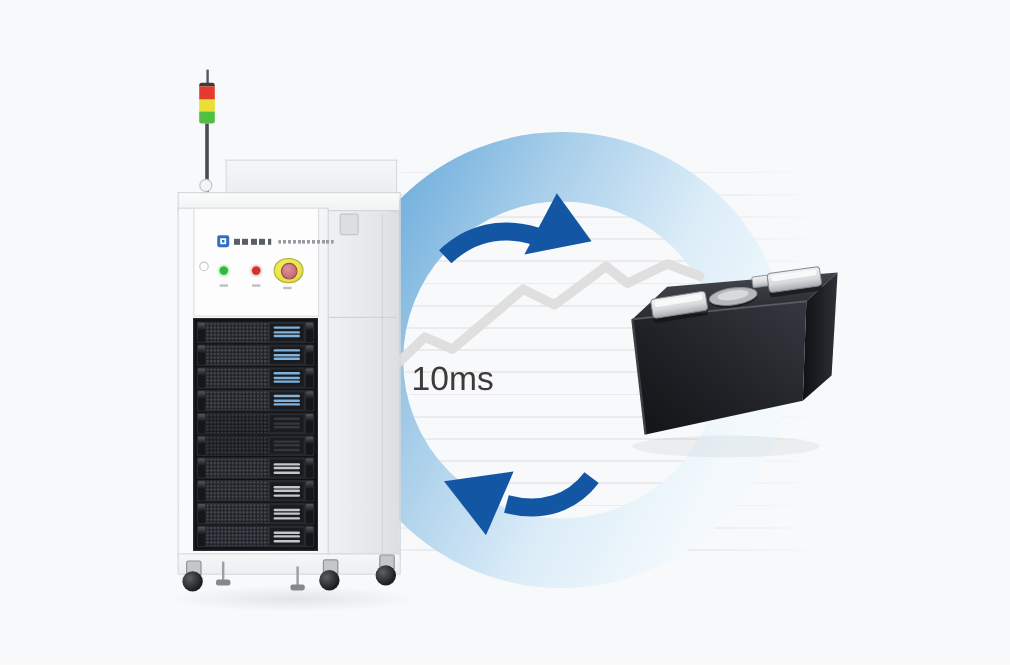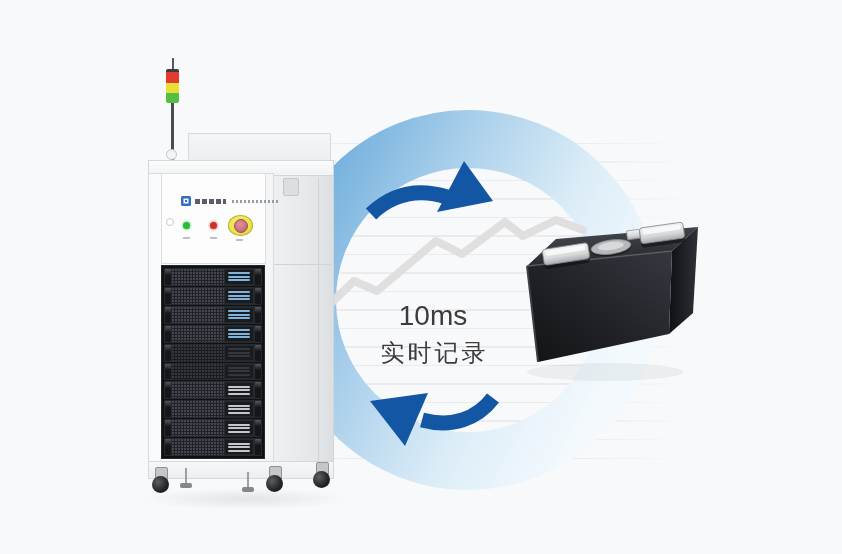--- a/index.html
+++ b/index.html
@@ -80,21 +80,21 @@
   .lampcap{position:absolute;left:166px;top:69px;width:13px;height:3px;background:#3a3c40;border-radius:2px 2px 0 0;}
   .lamp{position:absolute;left:166px;width:13px;}
   .lamp.red{top:72px;height:11px;background:var(--lamp-red,#e23c2e);}
   .lamp.yellow{top:83px;height:10px;background:var(--lamp-yellow,#e8df35);}
   .lamp.green{top:93px;height:10px;background:var(--lamp-green,#52bf44);border-radius:0 0 2px 2px;}
   .pole{position:absolute;left:171px;top:103px;width:2.5px;height:58px;background:#4a4c50;}
   .pole-ball{position:absolute;left:166px;top:149px;width:9px;height:9px;border-radius:50%;
     background:#f3f4f5;border:1px solid #c2c6c9;}
 
   
-  .center-text{position:absolute;left:343px;top:301px;width:180px;text-align:center;color:var(--text-dark,#3b3b3c);}
+  .center-text{position:absolute;left:343px;top:301px;width:180px;color:var(--text-dark,#3b3b3c);}
   .center-text .t1{font-size:28px;line-height:30px;}
   .center-text .t2{font-size:24px;line-height:28px;margin-top:8px;letter-spacing:3px;text-indent:3px;}
 </style>
 </head>
 <body>
 
 <div class="stage">
 
   <div class="ruled"></div>
 
@@ -326,15 +326,14 @@
       <polygon points="464,161 437,212 493,201" fill="var(--arrow-blue,#1356a4)"></polygon>
     </g>
     <g>
       <path d="M 493 398 C 477 419, 452 428, 422 420" fill="none" stroke="var(--arrow-blue,#1356a4)" stroke-width="15"></path>
       <polygon points="370,401 428,393 405,446" fill="var(--arrow-blue,#1356a4)"></polygon>
     </g>
   </svg>
 
   <div class="center-text">
     <div class="t1">10ms</div>
-    <div class="t2">实时记录</div>
   </div>
 </div>
 
 </body></html>

